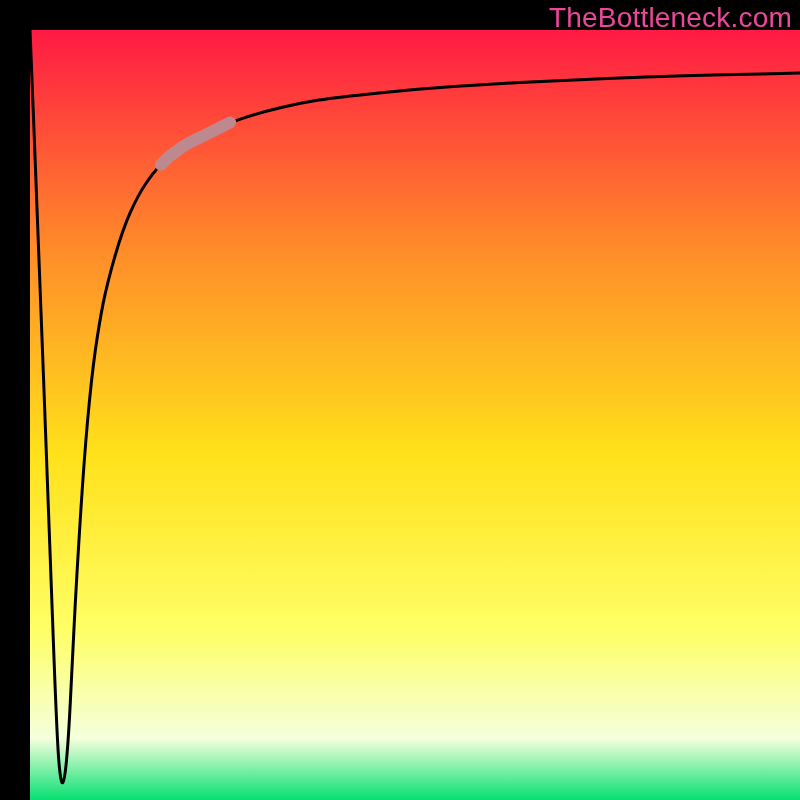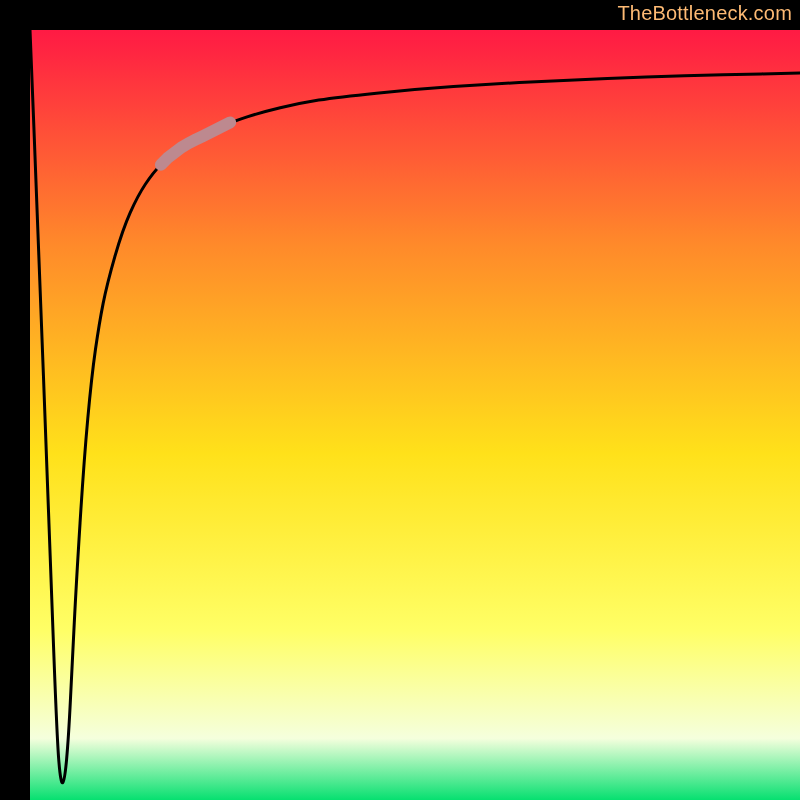--- a/index.html
+++ b/index.html
@@ -14,22 +14,22 @@
   .frame {
     position: relative;
     width: 800px;
     height: 800px;
     background: #000;
   }
   .watermark {
     position: absolute;
     top: 2px;
     right: 8px;
-    color: #fdba74;
-    font-size: 20px;
+    color: #ec4899;
+    font-size: 28px;
     font-weight: 500;
     letter-spacing: 0.2px;
     z-index: 10;
   }
   .plot-area {
     position: absolute;
     left: 30px;
     top: 30px;
     width: 770px;
     height: 770px;

